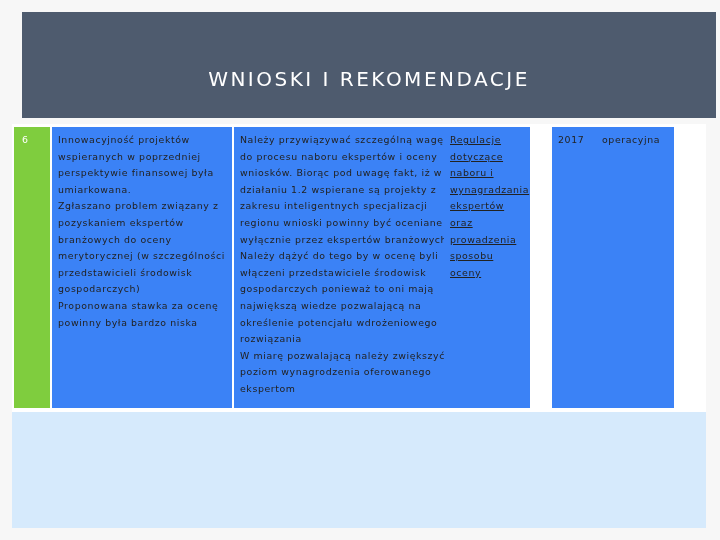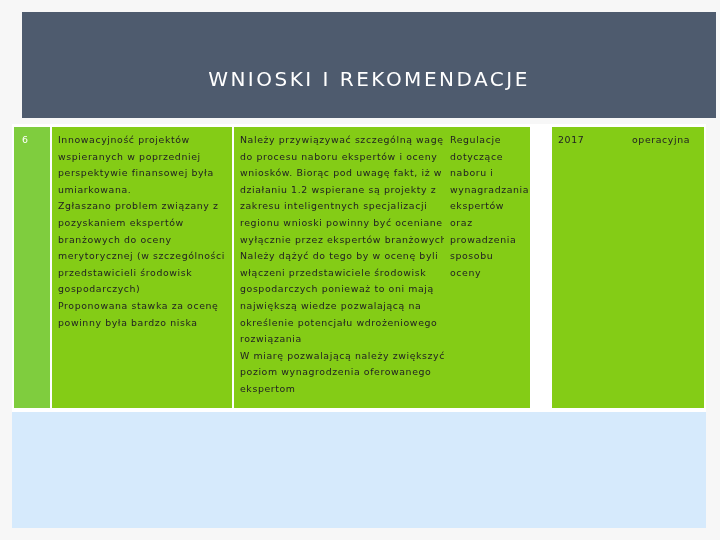--- a/index.html
+++ b/index.html
@@ -22,21 +22,21 @@
     .body-area {
       position: absolute; left: 12px; top: 124px; width: 694px; height: 404px;
       background: #d6eafc;
     }
     .table-wrap {
       position: absolute; left: 12px; top: 124px; width: 694px; height: 288px;
       background: #ffffff;
     }
     .cell {
       position: absolute; top: 3px; height: 281px;
-      background: #84cc16; box-sizing: border-box;
+      background: #3b82f6; box-sizing: border-box;
       font-size: 9.4px; line-height: 16.6px; color: #222;
       letter-spacing: 0.6px; padding: 5px 6px 0 6px;
     }
     .cell.num {
       background: #7fcd3e; color: #ffffff; padding-left: 8px;
     }
     .para { display: block; }
   </style>
 </head>
 <body>
@@ -54,22 +54,22 @@
   <div class="cell" style="left:40px; width:180px;">
     <span class="para">Innowacyjność projektów wspieranych w poprzedniej perspektywie finansowej była umiarkowana.</span>
     <span class="para">Zgłaszano problem związany z pozyskaniem ekspertów branżowych do oceny merytorycznej (w szczególności przedstawicieli środowisk gospodarczych)</span>
     <span class="para">Proponowana stawka za ocenę powinny była bardzo niska</span>
   </div>
   <div class="cell" style="left:222px; width:228px;">
     <span class="para">Należy przywiązywać szczególną wagę do procesu naboru ekspertów i oceny wniosków. Biorąc pod uwagę fakt, iż w działaniu 1.2 wspierane są projekty z zakresu inteligentnych specjalizacji regionu wnioski powinny być oceniane wyłącznie przez ekspertów branżowych.</span>
     <span class="para">Należy dążyć do tego by w ocenę byli włączeni przedstawiciele środowisk gospodarczych ponieważ to oni mają największą wiedze pozwalającą na określenie potencjału wdrożeniowego rozwiązania</span>
     <span class="para">W miarę pozwalającą należy zwiększyć poziom wynagrodzenia oferowanego ekspertom</span>
   </div>
-  <div class="cell" style="left:432px; width:86px;">
+  <div class="cell" style="left:432px; width:86px;text-decoration:underline;">
     <span>Regulacje dotyczące naboru i wynagradzania ekspertów oraz prowadzenia sposobu oceny</span>
   </div>
   <div class="cell" style="left:540px; width:92px;">
     <span>2017</span>
   </div>
-  <div class="cell" style="left:614px; width:78px;">
+  <div class="cell" style="left:584px; width:78px;">
     <span>operacyjna</span>
   </div>
 </div>
 
 </body></html>

